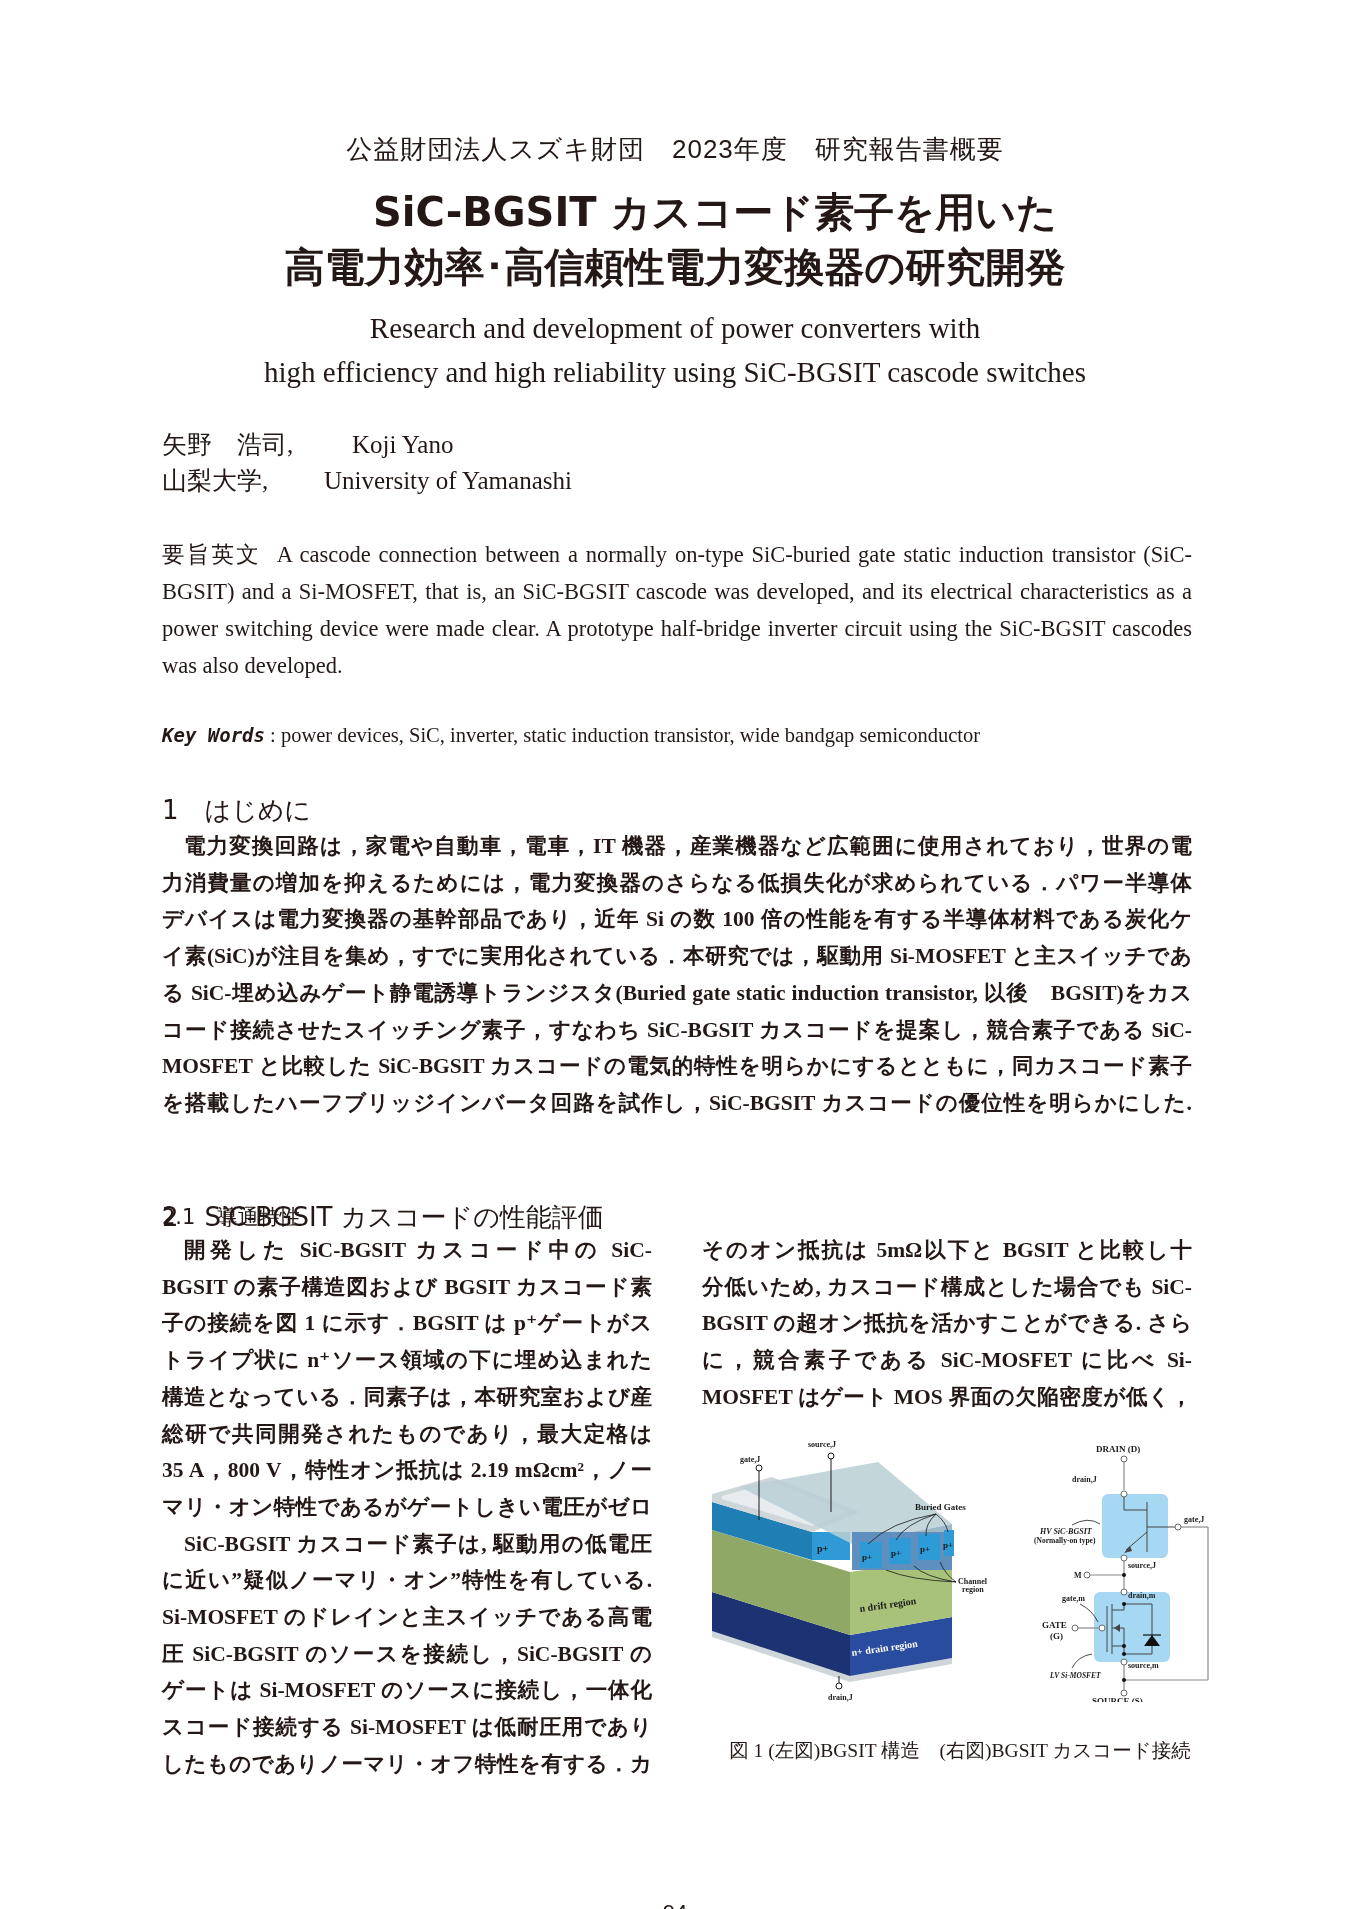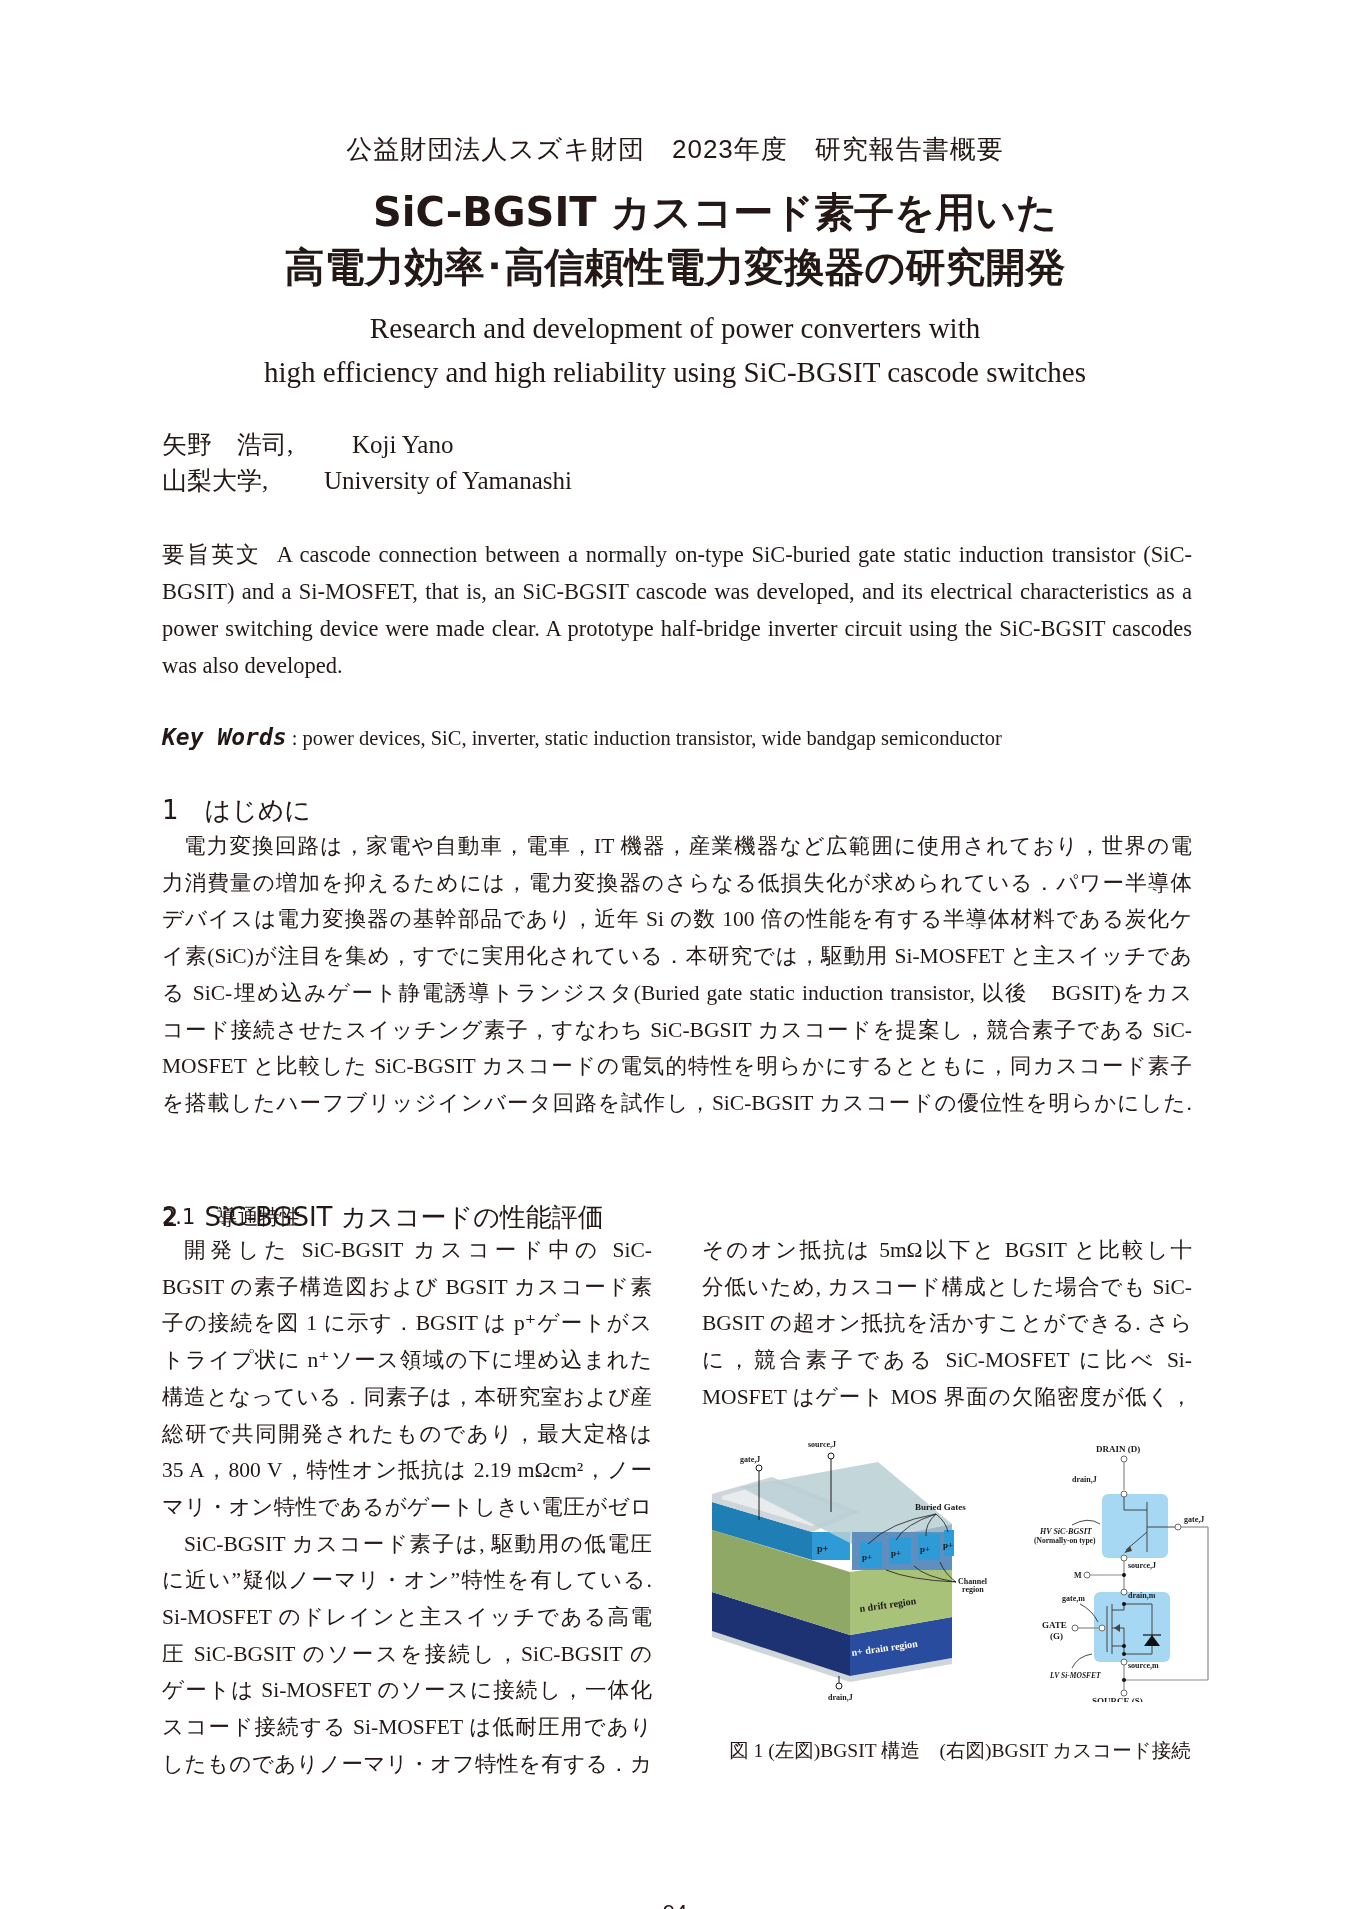--- a/index.html
+++ b/index.html
@@ -13,26 +13,26 @@
   .etitle { font-size: 29px; font-family: "Liberation Serif", serif; }
   .et1 { top: 312px; }
   .et2 { top: 356px; }
   .author { left: 162px; font-size: 25px; }
   .a1 { top: 428px; }
   .a2 { top: 464px; }
   .author .jp { display: inline-block; }
   .author .en { display: inline-block; }
   .abstract { left: 162px; width: 1030px; top: 536px; font-size: 22.5px; line-height: 37px; text-align: justify; }
   .keywords { left: 162px; top: 724px; font-size: 20.5px; }
-  .kw-label { font-family: "DejaVu Sans Mono", "Liberation Mono", monospace; font-style: italic; font-weight: bold; font-size: 23px; }
+  .kw-label { font-family: "DejaVu Sans Mono", "Liberation Mono", monospace; font-style: italic; font-weight: bold; font-size: 19px; }
   .h1 { left: 162px; font-family: "DejaVu Sans", sans-serif; font-size: 26px; }
   .h1-1 { top: 793px; }
   .h1-2 { top: 1200px; }
   .h2 { left: 162px; top: 1203px; font-family: "DejaVu Sans", sans-serif; font-size: 21px; }
-  .para { font-size: 21.5px; line-height: 36.7px; text-align: justify; }
+  .para { font-size: 21.5px; line-height: 36.7px; text-align: justify; font-weight: bold; }
   .intro { left: 162px; width: 1030px; top: 828px; }
   .col-l { left: 162px; width: 490px; top: 1232px; }
   .col-r { left: 702px; width: 490px; top: 1232px; }
   .line { display: block; white-space: nowrap; text-align-last: justify; text-align: justify; }
   .indent { padding-left: 22px; }
   .figure { left: 700px; top: 1432px; width: 530px; height: 260px; }
   .caption { left: 700px; width: 520px; top: 1737px; font-size: 19.5px; text-align: center; }
   .pagenum { top: 1900px; font-family: "Liberation Sans", sans-serif; font-size: 22px; }
   svg text { font-family: "Liberation Serif", serif; font-weight: bold; }
 </style>

